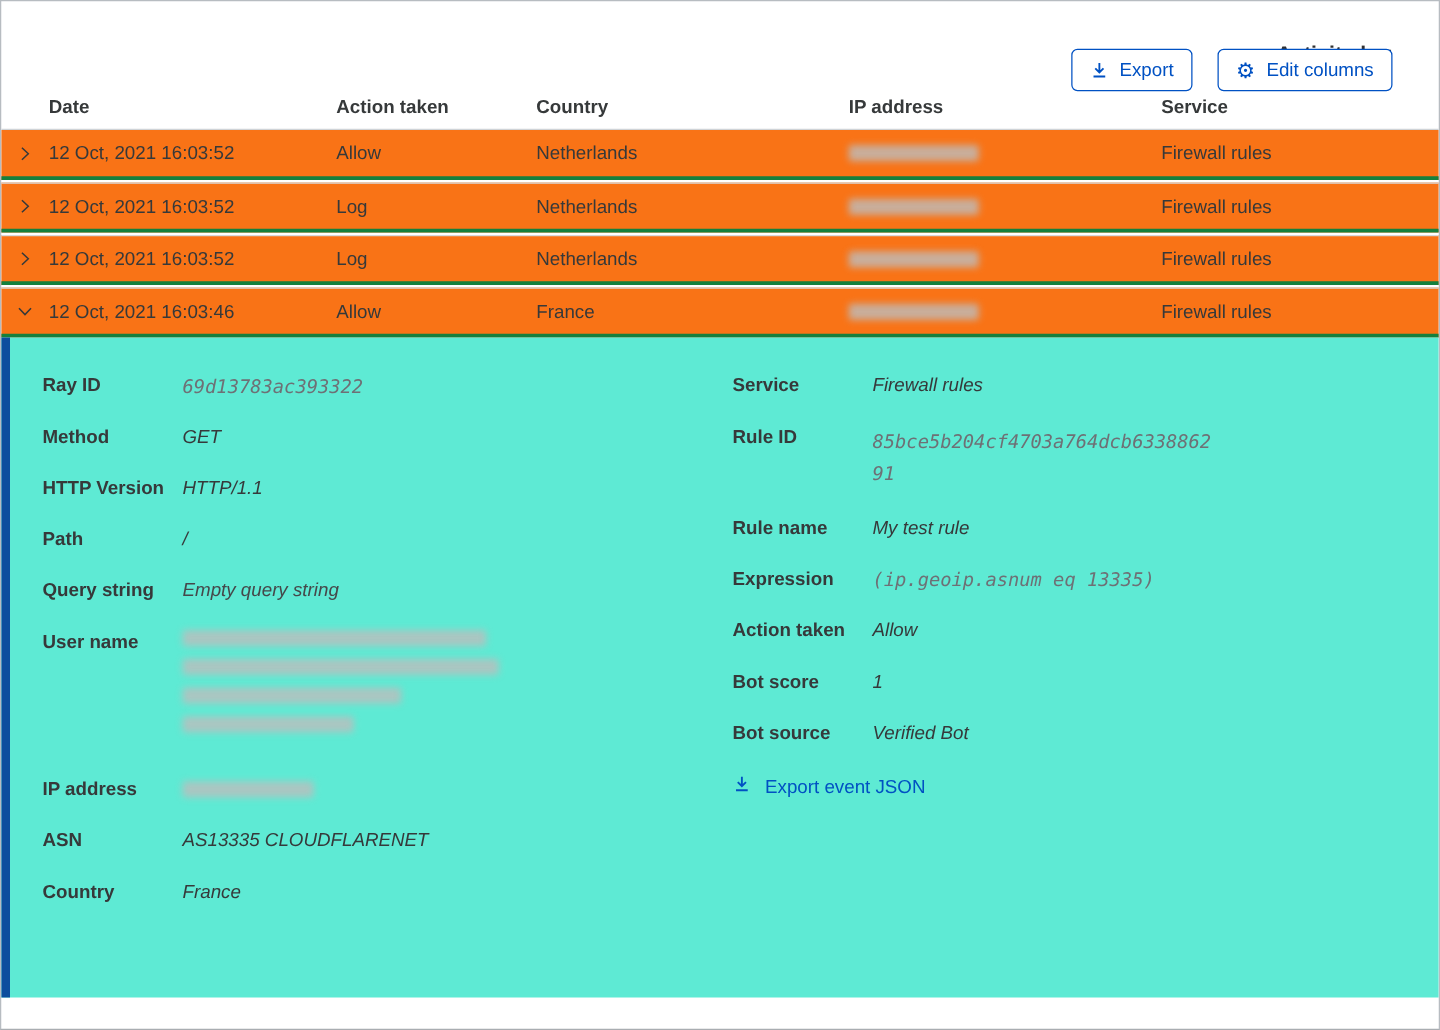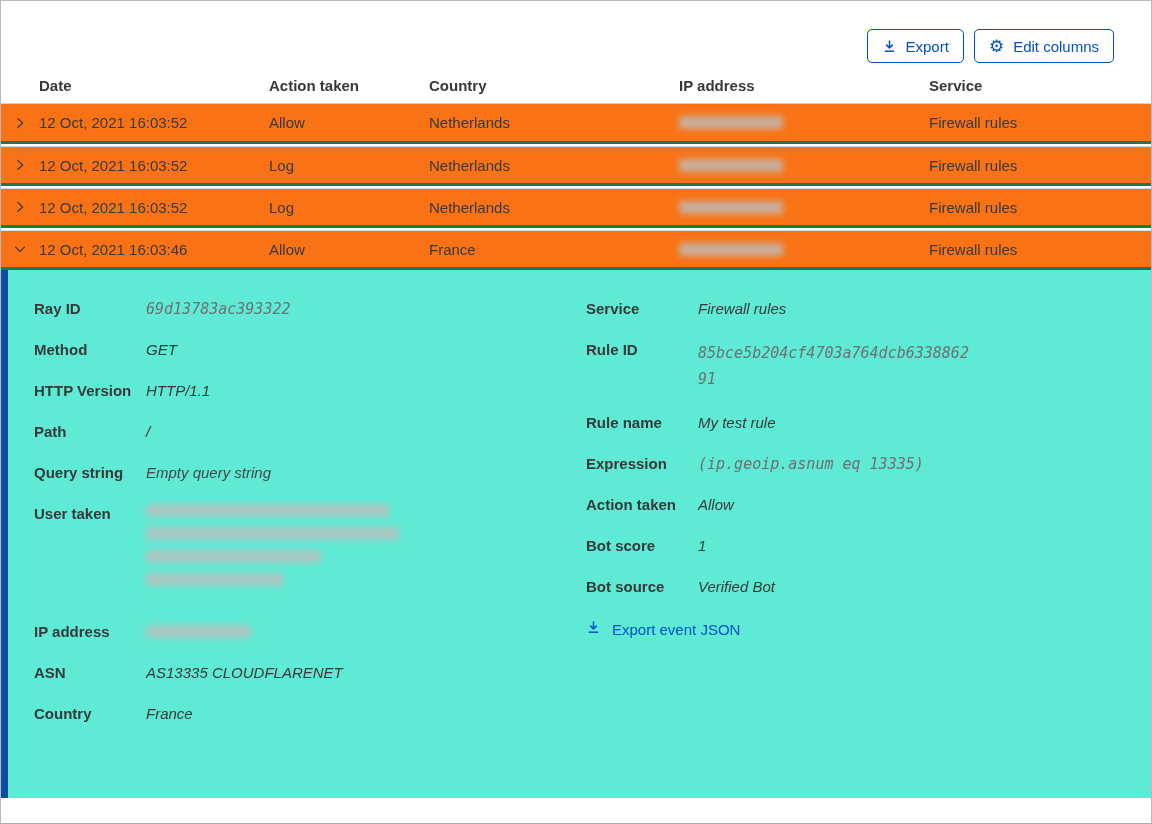--- a/index.html
+++ b/index.html
@@ -9,21 +9,21 @@
     position: relative;
     width: 1152px; height: 824px;
     background: #fff;
     border: 1px solid #b7bcc1;
     border-bottom-color: #a9adb1;
     overflow: hidden;
   }
   
   .topbar { position: relative; padding: 33px 37px 0 37px; height: 70px; }
   .title { font-size: 17px; font-weight: 700; color: #313131; letter-spacing: .1px; text-align: right; }
-  .toolbar { position: absolute; top: 28px; right: 37px; display: flex; gap: 10px; }
+  .toolbar { position: absolute; top: 38px; right: 37px; display: flex; gap: 20px; }
   .btn {
     display: inline-flex; align-items: center; gap: 9px;
     height: 34px; padding: 0 14px;
     background: #fff; border: 1px solid var(--accent); border-radius: 5px;
     color: var(--accent); font-size: 15px; font-family: inherit; cursor: pointer;
   }
   .btn svg { display: block; }
   .gear-glyph { font-size: 17px; line-height: 1; }
   
   .grid-cols {
@@ -175,21 +175,21 @@
         </div>
       <div class="drow">
           <div class="dlabel">Path</div>
           <div class="dvalue">/</div>
         </div>
       <div class="drow">
           <div class="dlabel">Query string</div>
           <div class="dvalue italic">Empty query string</div>
         </div>
       <div class="drow ua">
-        <div class="dlabel">User taken</div>
+        <div class="dlabel">User name</div>
         <div class="dvalue ua-lines">
           <div class="redact ua-line" style="width:243px;"></div>
           <div class="redact ua-line" style="width:253px;"></div>
           <div class="redact ua-line" style="width:175px;"></div>
           <div class="redact ua-line" style="width:137px;"></div>
         </div>
       </div>
       <div class="drow">
           <div class="dlabel">IP address</div>
           <div class="dvalue">

